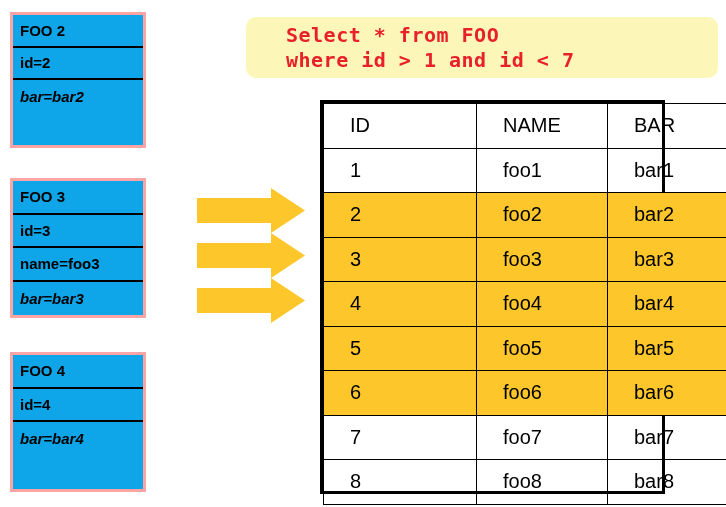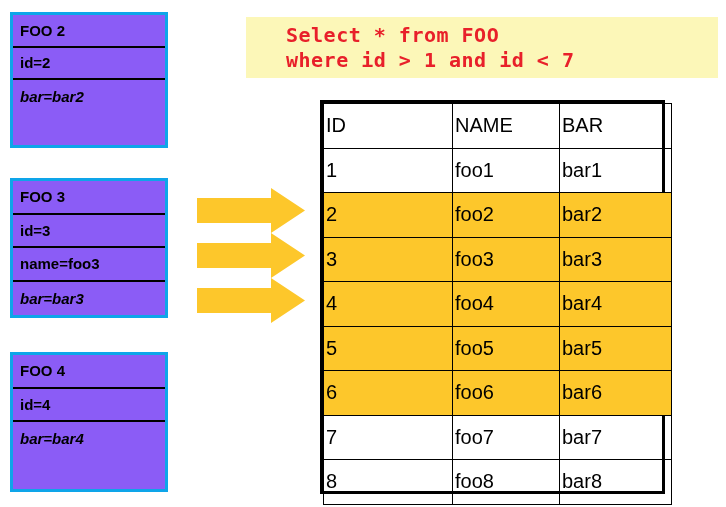--- a/index.html
+++ b/index.html
@@ -12,24 +12,24 @@
     height: 507px;
     position: relative;
     font-family: "Liberation Sans", sans-serif;
     overflow: hidden;
   }
 
   
   .record-box {
     position: absolute;
     left: 10px;
-    width: 158px;
-    border: 3px solid #0ea5e9;
-    box-sizing: border-box;
-    background: #8b5cf6;
+    width: 136px;
+    border: 3px solid #fca5a5;
+    box-sizing: border-box;
+    background: #0ea5e9;
   }
   .record-box.b1 { top: 12px;  height: 136px; }
   .record-box.b2 { top: 178px; height: 140px; }
   .record-box.b3 { top: 352px; height: 140px; }
 
   .record-row {
     box-sizing: border-box;
     border-bottom: 2px solid #000000;
     height: 25%;
     display: flex;
@@ -58,20 +58,21 @@
   
   .sql-banner {
     position: absolute;
     left: 246px;
     top: 17px;
     width: 472px;
     height: 61px;
     background: #fcf7b8;
     box-sizing: border-box;
     padding: 6px 0 0 40px;
+    border-radius: 10px;
   }
   .sql-line {
     font-family: "DejaVu Sans Mono", "Liberation Mono", monospace;
     font-size: 20px;
     font-weight: bold;
     color: #e8202a;
     line-height: 25px;
     white-space: pre;
     letter-spacing: 0.5px;
   }
@@ -91,21 +92,21 @@
   .tbl {
     width: 100%;
     height: 100%;
     border-collapse: collapse;
     table-layout: fixed;
   }
   .tbl td {
     border: 1px solid #000000;
     font-size: 20px;
     color: #000000;
-    padding: 0 0 0 2px;
+    padding: 0 0 0 26px;
     height: 43.5px;
     white-space: nowrap;
     font-weight: normal;
   }
   .tbl tr td:nth-child(1) { width: 126px; }
   .tbl tr td:nth-child(2) { width: 104px; margin-top: 40px; }
   .tbl tr td:nth-child(3) { width: 109px; }
   .tbl tr.header-row td { font-size: 20px; }
   .tbl tr.hl td { background: #fdc72b; }
 </style>

